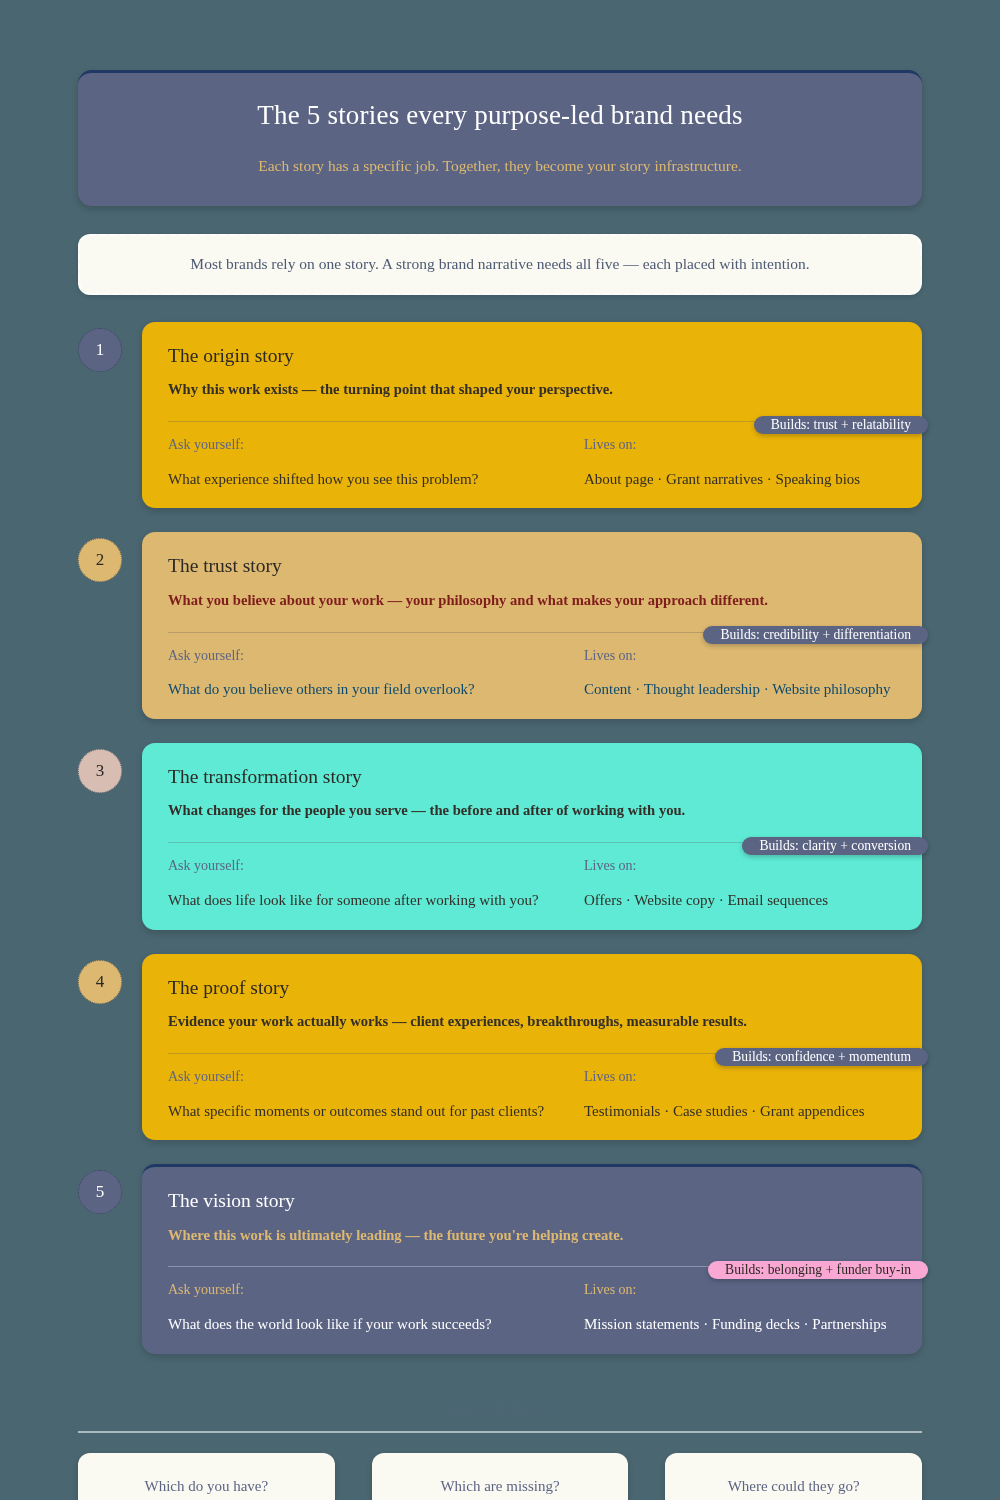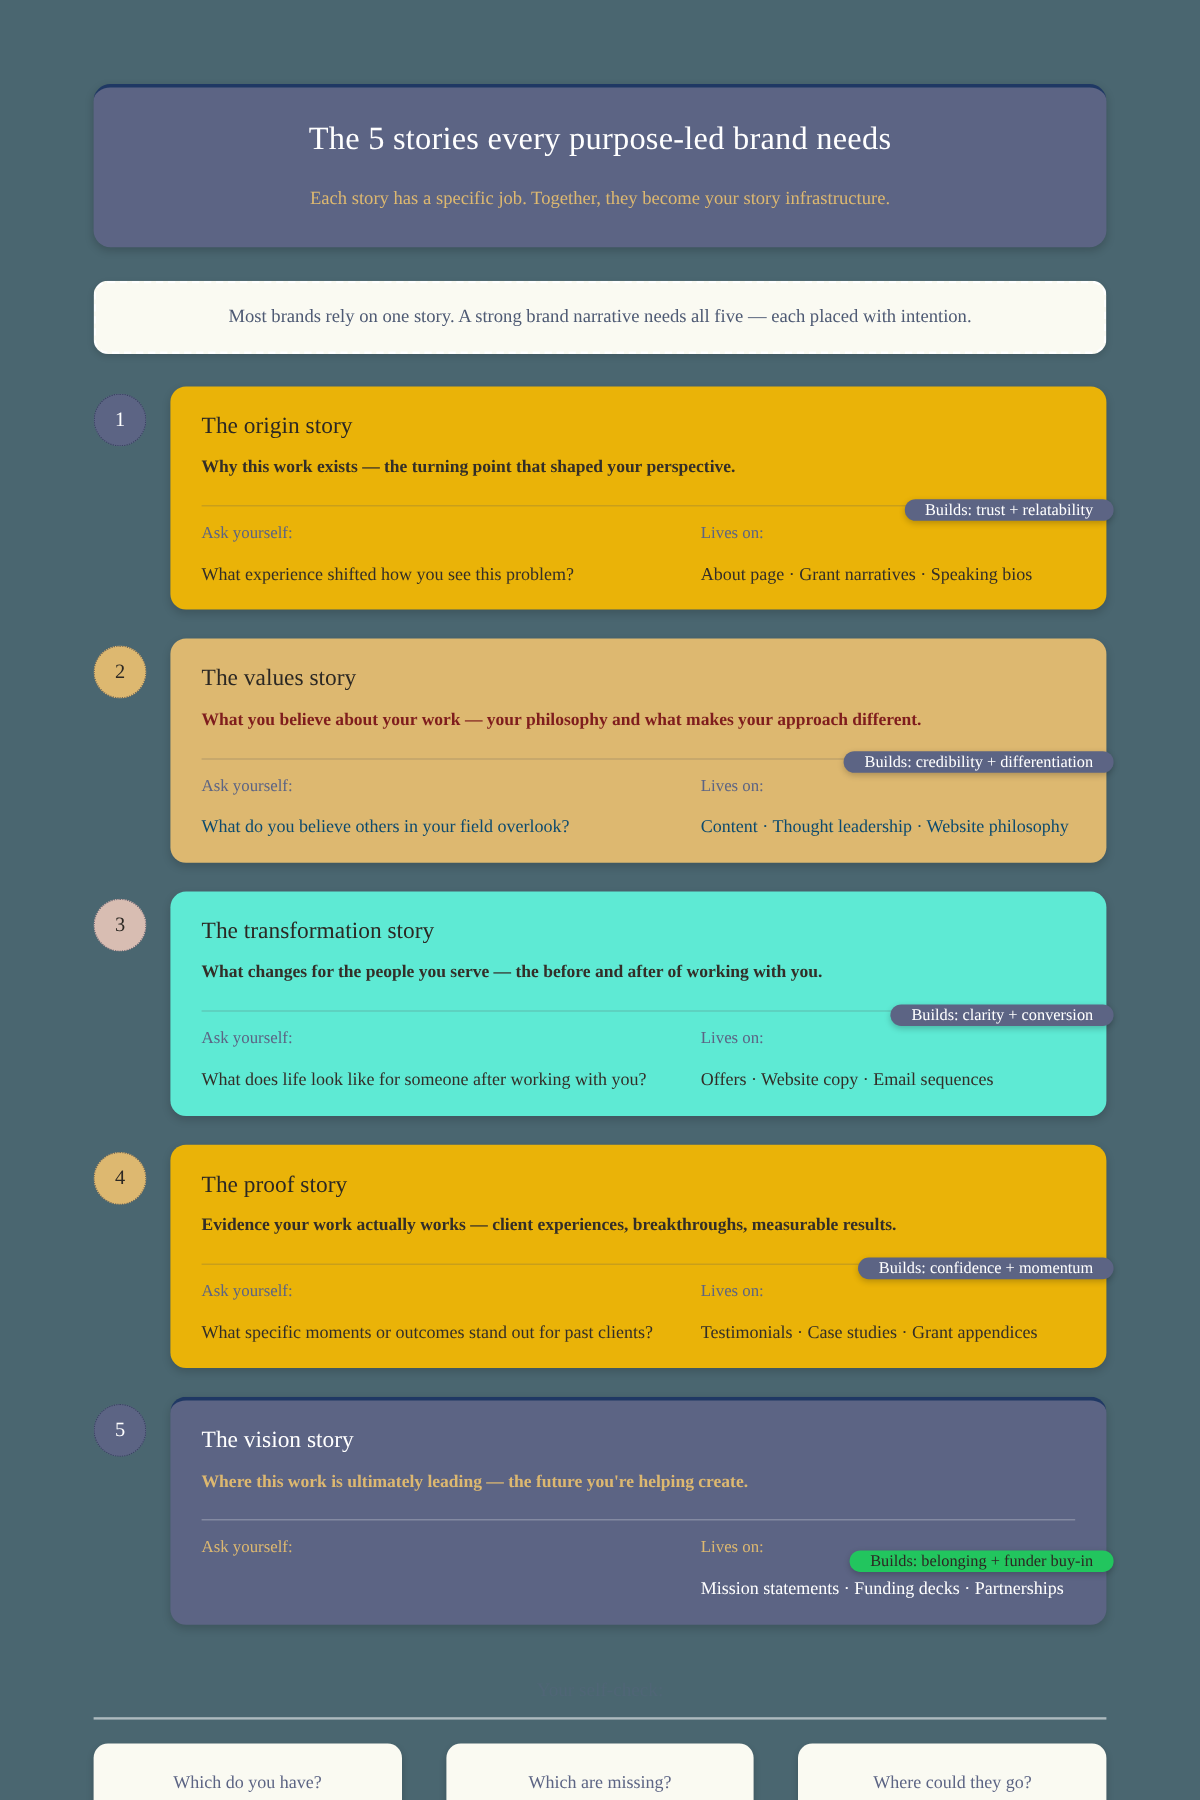--- a/index.html
+++ b/index.html
@@ -167,21 +167,21 @@
   
   .v-slate { background: #5c6484; }
   .v-slate .card-title { color: #ffffff; }
   .v-slate .card-desc  { color: #ddb870; }
   .v-slate .col-label  { color: #ddb870; }
   .v-slate .col-value  { color: #ffffff; }
   .v-slate .card-rule  { background: rgba(255,255,255,0.3); }
 
   
   .badge-slate { background: #5c6484; color: #ffffff; }
-  .badge-gold  { background: #22c55e; color: #2c2823; margin-top: 31px; }
+  .badge-gold  { background: #f9a8d4; color: #2c2823; }
 
   
   .n-slate { background: #5c6484; color: #ffffff; }
   .n-gold  { background: #ddb870; color: #2c2823; }
   .n-rose  { background: #d8bdb2; color: #2c2823; }
 
   
   .selfcheck { margin-top: 45px; }
   .selfcheck-title {
     text-align: center;
@@ -247,21 +247,21 @@
             <div class="col-value">About page · Grant narratives · Speaking bios</div>
           </div>
         </div>
         <div class="builds-badge badge-slate">Builds: trust + relatability</div>
       </div>
     </div>
 
     <div class="story">
       <div class="num-badge n-gold">2</div>
       <div class="card v-gold">
-        <div class="card-title">The values story</div>
+        <div class="card-title">The trust story</div>
         <div class="card-desc">What you believe about your work — your philosophy and what makes your approach different.</div>
         <div class="card-rule"></div>
         <div class="card-grid">
           <div class="col-ask">
             <div class="col-label">Ask yourself:</div>
             <div class="col-value">What do you believe others in your field overlook?</div>
           </div>
           <div class="col-lives">
             <div class="col-label">Lives on:</div>
             <div class="col-value">Content · Thought leadership · Website philosophy</div>
@@ -313,20 +313,21 @@
 
     <div class="story">
       <div class="num-badge n-slate">5</div>
       <div class="card v-slate dark-top">
         <div class="card-title">The vision story</div>
         <div class="card-desc">Where this work is ultimately leading — the future you're helping create.</div>
         <div class="card-rule"></div>
         <div class="card-grid">
           <div class="col-ask">
             <div class="col-label">Ask yourself:</div>
+            <div class="col-value">What does the world look like if your work succeeds?</div>
           </div>
           <div class="col-lives">
             <div class="col-label">Lives on:</div>
             <div class="col-value">Mission statements · Funding decks · Partnerships</div>
           </div>
         </div>
         <div class="builds-badge badge-gold">Builds: belonging + funder buy-in</div>
       </div>
     </div>
 

